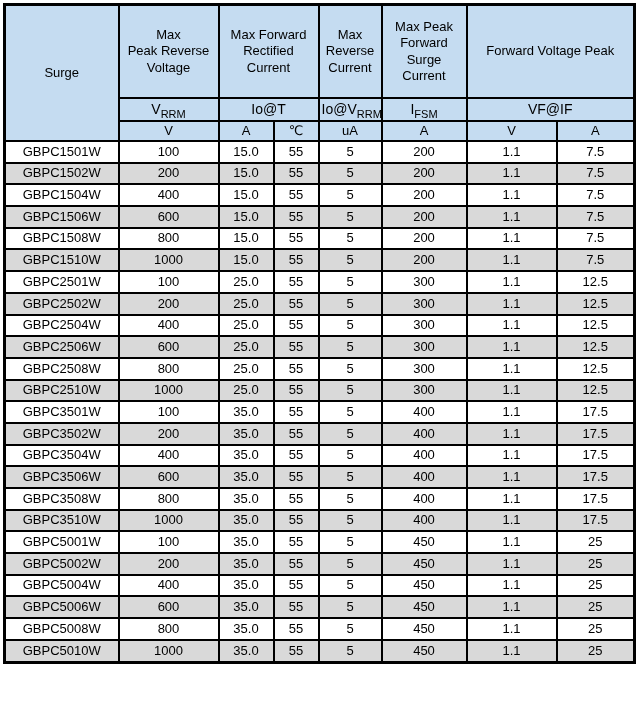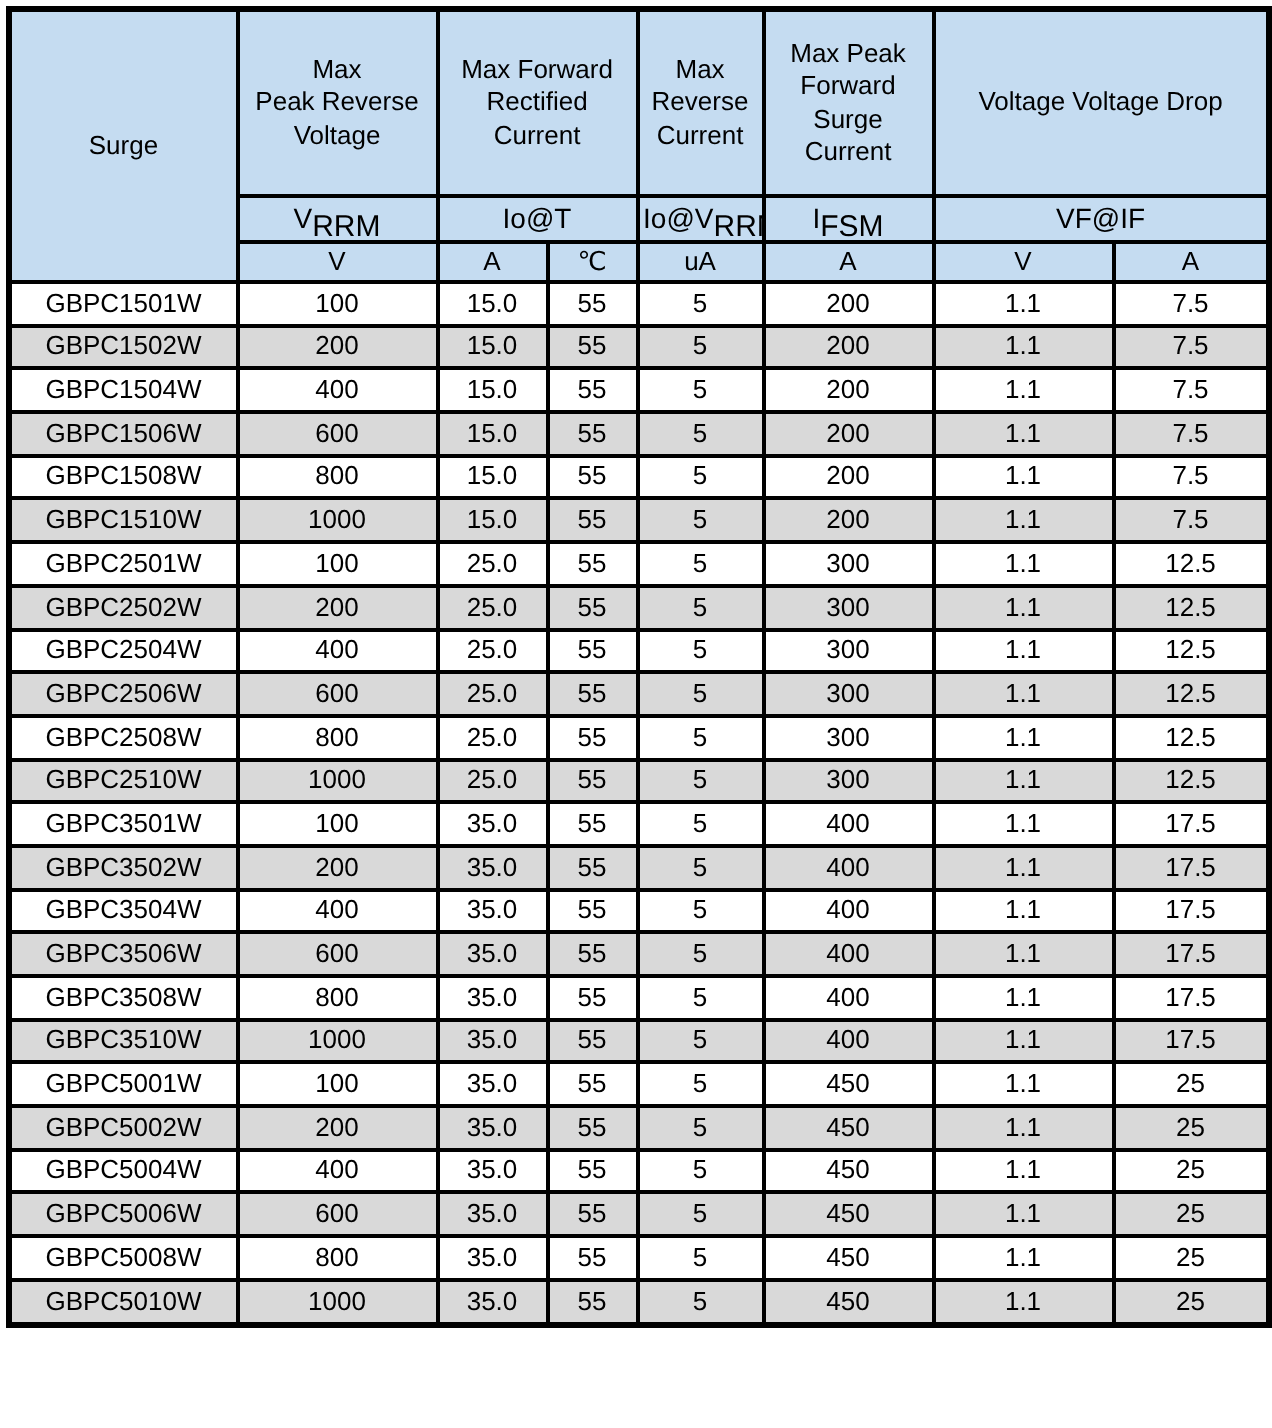--- a/index.html
+++ b/index.html
@@ -54,21 +54,21 @@
   }
   tbody td {
     height: 19.7px;
     background: #ffffff;
     font-size: 13px;
   }
   tbody tr.alt td {
     background: #d9d9d9;
   }
   sub {
-    font-size: 15px;
+    font-size: 11px;
     line-height: 0;
   }
 </style>
 </head>
 <body>
 
 <div class="page">
   <table class="spec">
     <colgroup>
       <col style="width:114px">
@@ -89,21 +89,21 @@
         <th colspan="2">Max Forward
 Rectified
 Current</th>
         <th>Max
 Reverse
 Current</th>
         <th>Max Peak
 Forward
 Surge
 Current</th>
-        <th colspan="2">Voltage Voltage Drop</th>
+        <th colspan="2">Forward Voltage Peak</th>
       </tr>
       <tr class="h-sym">
         <th><span>V</span><sub>RRM</sub></th>
         <th colspan="2">Io@T</th>
         <th><span>Io@V</span><sub>RRM</sub></th>
         <th><span>I</span><sub>FSM</sub></th>
         <th colspan="2">VF@IF</th>
       </tr>
       <tr class="h-unit">
         <th>V</th>

